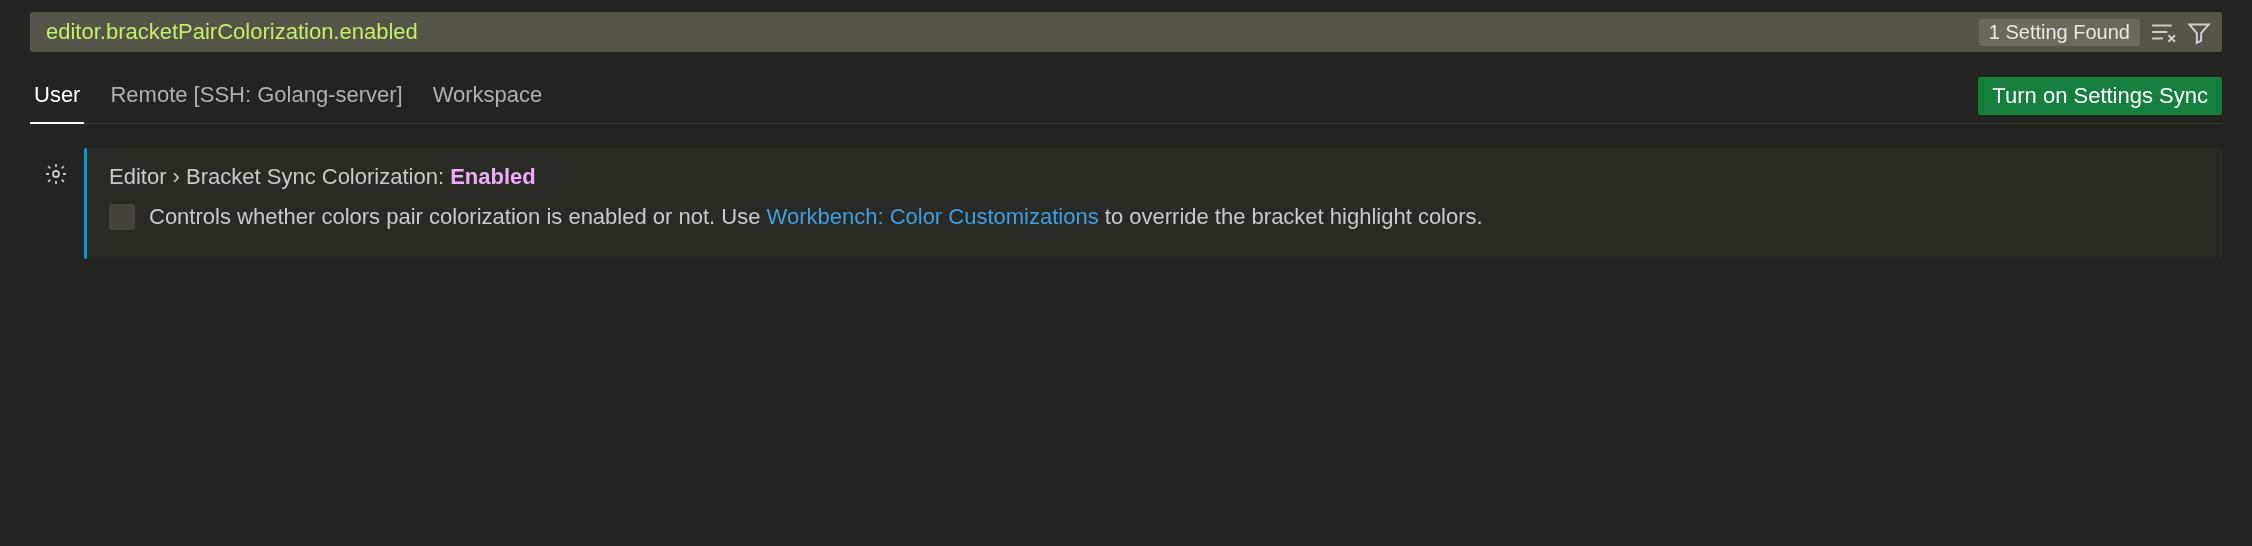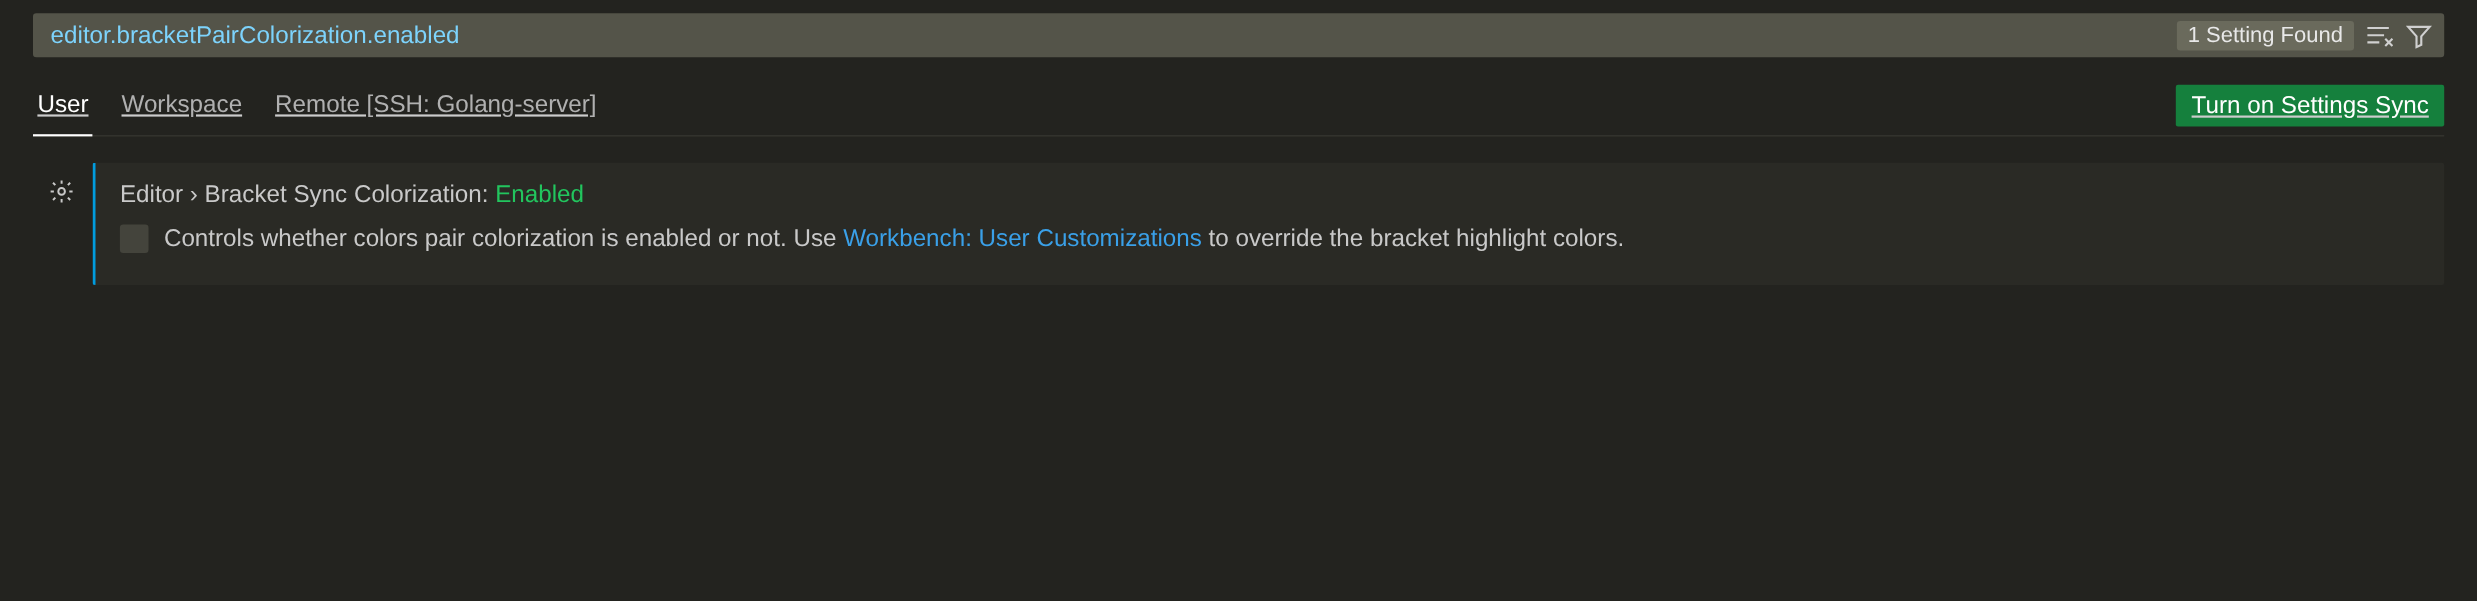--- a/index.html
+++ b/index.html
@@ -20,21 +20,21 @@
     border-radius: 3px;
     height: 40px;
     padding: 0 10px;
     gap: 10px;
   }
   .search-input {
     flex: 1;
     background: transparent;
     border: none;
     outline: none;
-    color: #7dd3fc;
+    color: #bef264;
     font-size: 22px;
     padding: 0 6px;
   }
   .found-badge {
     background: #6a6a5c;
     color: #e8e8e8;
     padding: 2px 10px;
     border-radius: 3px;
     font-size: 20px;
     text-align: center;
@@ -48,21 +48,20 @@
     justify-content: center;
     cursor: pointer;
   }
   .icon-btn svg { width: 100%; height: 100%; }
   .tabs-row {
     display: flex;
     align-items: center;
     border-bottom: 1px solid #3a3a34;
     margin-top: 22px;
     gap: 22px;
-    text-decoration: underline;
   }
   .tab {
     padding: 8px 4px 14px 4px;
     color: #b0b0b0;
     font-size: 22px;
     cursor: pointer;
     border-bottom: 2px solid transparent;
     margin-bottom: -1px;
   }
   .tab.active {
@@ -114,21 +113,21 @@
     background: #2a2a25;
     border-left: 3px solid #019cde;
     padding: 16px 22px 26px 22px;
     border-radius: 2px;
   }
   .setting-title {
     font-size: 22px;
     color: #c9c9c9;
     margin-bottom: 12px;
   }
-  .setting-title .strong { color: #22c55e; font-weight: 400; }
+  .setting-title .strong { color: #f0abfc; font-weight: 700; }
   .setting-body {
     display: flex;
     gap: 14px;
     align-items: flex-start;
   }
   .checkbox {
     width: 26px;
     height: 26px;
     background: #44443c;
     border-radius: 3px;
@@ -162,22 +161,22 @@
     </span>
     <span class="icon-btn">
       <svg viewBox="0 0 24 24" fill="none" stroke="currentColor" stroke-width="1.8">
         <path d="M3 5 L21 5 L14 13 L14 20 L10 22 L10 13 Z"></path>
       </svg>
     </span>
   </div>
 
   <div class="tabs-row">
     <div class="tab active">User</div>
+    <div class="tab">Remote [SSH: Golang-server]</div>
     <div class="tab">Workspace</div>
-    <div class="tab">Remote [SSH: Golang-server]</div>
     <div class="sync-btn">Turn on Settings Sync</div>
   </div>
 
   <div class="body-row">
 
     <div class="main">
       <div class="setting-row">
         <div class="gear-col">
           <span>
             <svg viewBox="0 0 24 24" fill="none" stroke="currentColor" stroke-width="1.8">
@@ -186,21 +185,21 @@
             </svg>
           </span>
         </div>
         <div class="setting-card">
           <div class="setting-title">
             <span>Editor › Bracket Sync Colorization: </span><span class="strong">Enabled</span>
           </div>
           <div class="setting-body">
             <div class="checkbox"></div>
             <div class="desc">
-              <span>Controls whether colors pair colorization is enabled or not. Use </span><a>Workbench: User Customizations</a><span> to override the bracket highlight colors.</span>
+              <span>Controls whether colors pair colorization is enabled or not. Use </span><a>Workbench: Color Customizations</a><span> to override the bracket highlight colors.</span>
             </div>
           </div>
         </div>
       </div>
     </div>
   </div>
 
 </div>
 
 </body></html>

